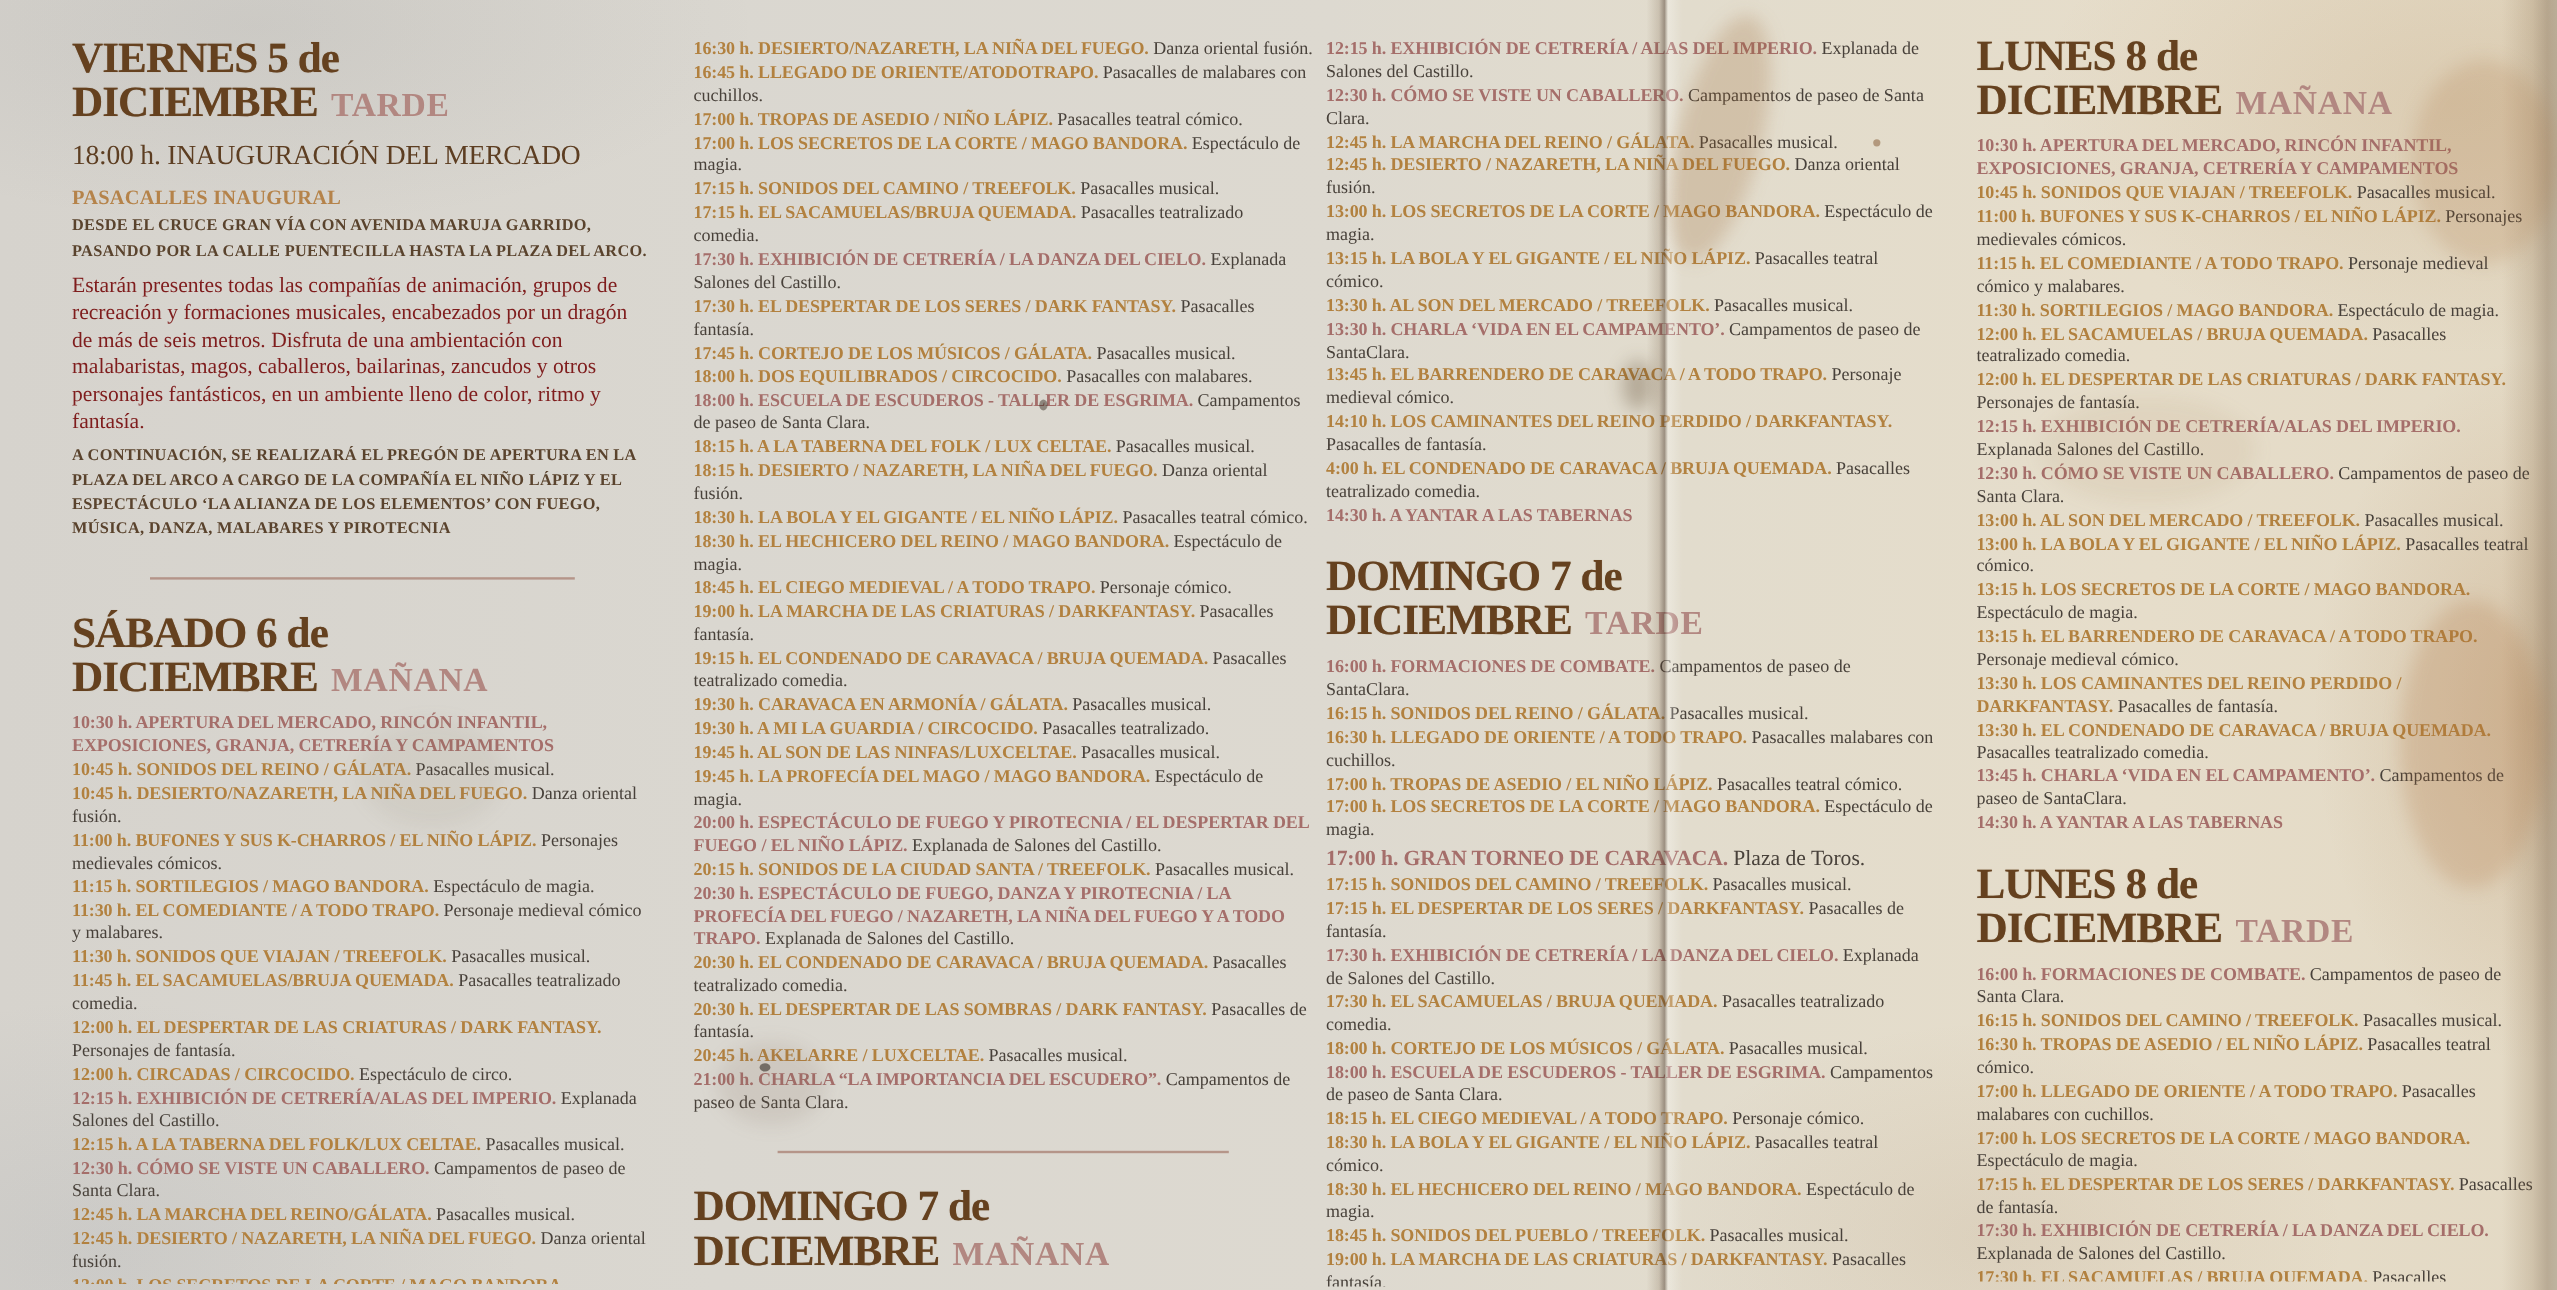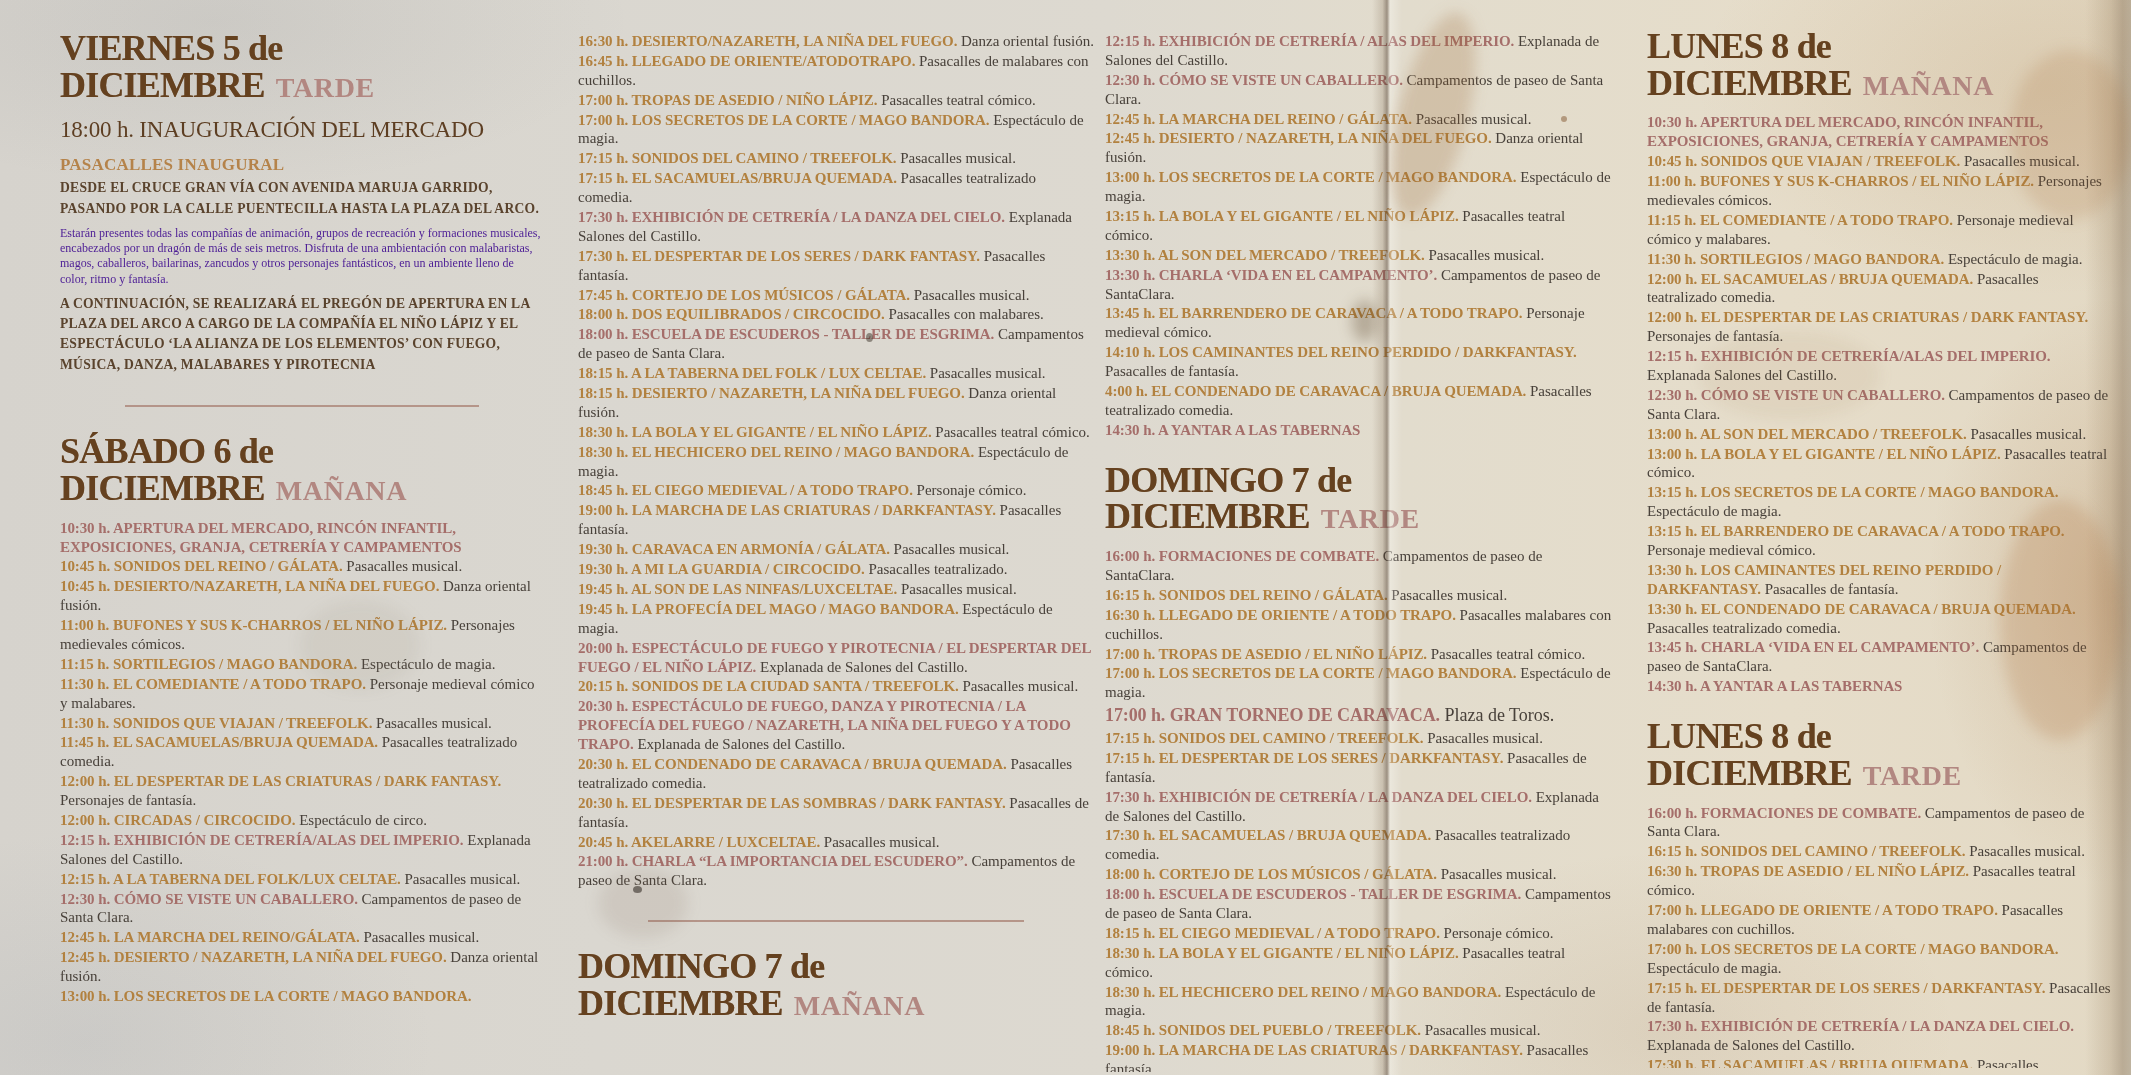--- a/index.html
+++ b/index.html
@@ -22,21 +22,21 @@
     font-weight:bold;font-size:36px;color:#65411f;letter-spacing:-0.8px;
     text-shadow:0 0 0.6px rgba(101,65,31,.55);
   }
   .head-suffix{
     font-weight:bold;font-size:28px;color:#b28781;letter-spacing:0.6px;margin-left:11px;
   }
   
   .inaug{font-weight:normal;font-size:23px;color:#5d3e22;margin:14px 0 12px 0;letter-spacing:-0.2px;}
   .mini{font-weight:bold;font-size:17px;color:#b5834a;margin:10px 0 3px 0;letter-spacing:0.2px;}
   .caps{font-weight:bold;font-size:13.6px;color:#5a432d;line-height:1.5;letter-spacing:0.25px;}
-  .para{font-size:12px;color:#4c1d95;line-height:1.26;margin:7px 0 7px 0;}
+  .para{font-size:18px;color:#7f1d1d;line-height:1.26;margin:7px 0 7px 0;}
   .pregon{margin-top:7px;}
   
   .divider{border:none;border-top:2px solid #a87f71;width:73%;margin:30px auto 26px auto;opacity:.75;}
   
   .events{margin:0;}
   .event{font-size:15px;line-height:1.26;margin:0 0 1px 0;}
   .event.big{font-size:18px;margin:2px 0 2px 0;}
   .evt-head{font-weight:bold;letter-spacing:-0.1px;}
   .tone-gold{color:#b2813f;}
   .tone-rose{color:#a56e6a;}
@@ -103,20 +103,21 @@
         <div class="event"><span class="evt-head tone-gold"><span class="evt-time">17:30 h.</span> <span class="evt-title">EL DESPERTAR DE LOS SERES / DARK FANTASY.</span></span> <span class="evt-desc">Pasacalles fantasía.</span></div>
         <div class="event"><span class="evt-head tone-gold"><span class="evt-time">17:45 h.</span> <span class="evt-title">CORTEJO DE LOS MÚSICOS / GÁLATA.</span></span> <span class="evt-desc">Pasacalles musical.</span></div>
         <div class="event"><span class="evt-head tone-gold"><span class="evt-time">18:00 h.</span> <span class="evt-title">DOS EQUILIBRADOS / CIRCOCIDO.</span></span> <span class="evt-desc">Pasacalles con malabares.</span></div>
         <div class="event"><span class="evt-head tone-rose"><span class="evt-time">18:00 h.</span> <span class="evt-title">ESCUELA DE ESCUDEROS - TALLER DE ESGRIMA.</span></span> <span class="evt-desc">Campamentos de paseo de Santa Clara.</span></div>
         <div class="event"><span class="evt-head tone-gold"><span class="evt-time">18:15 h.</span> <span class="evt-title">A LA TABERNA DEL FOLK / LUX CELTAE.</span></span> <span class="evt-desc">Pasacalles musical.</span></div>
         <div class="event"><span class="evt-head tone-gold"><span class="evt-time">18:15 h.</span> <span class="evt-title">DESIERTO / NAZARETH, LA NIÑA DEL FUEGO.</span></span> <span class="evt-desc">Danza oriental fusión.</span></div>
         <div class="event"><span class="evt-head tone-gold"><span class="evt-time">18:30 h.</span> <span class="evt-title">LA BOLA Y EL GIGANTE / EL NIÑO LÁPIZ.</span></span> <span class="evt-desc">Pasacalles teatral cómico.</span></div>
         <div class="event"><span class="evt-head tone-gold"><span class="evt-time">18:30 h.</span> <span class="evt-title">EL HECHICERO DEL REINO / MAGO BANDORA.</span></span> <span class="evt-desc">Espectáculo de magia.</span></div>
         <div class="event"><span class="evt-head tone-gold"><span class="evt-time">18:45 h.</span> <span class="evt-title">EL CIEGO MEDIEVAL / A TODO TRAPO.</span></span> <span class="evt-desc">Personaje cómico.</span></div>
         <div class="event"><span class="evt-head tone-gold"><span class="evt-time">19:00 h.</span> <span class="evt-title">LA MARCHA DE LAS CRIATURAS / DARKFANTASY.</span></span> <span class="evt-desc">Pasacalles fantasía.</span></div>
+        <div class="event"><span class="evt-head tone-gold"><span class="evt-time">19:15 h.</span> <span class="evt-title">EL CONDENADO DE CARAVACA / BRUJA QUEMADA.</span></span> <span class="evt-desc">Pasacalles teatralizado comedia.</span></div>
         <div class="event"><span class="evt-head tone-gold"><span class="evt-time">19:30 h.</span> <span class="evt-title">CARAVACA EN ARMONÍA / GÁLATA.</span></span> <span class="evt-desc">Pasacalles musical.</span></div>
         <div class="event"><span class="evt-head tone-gold"><span class="evt-time">19:30 h.</span> <span class="evt-title">A MI LA GUARDIA / CIRCOCIDO.</span></span> <span class="evt-desc">Pasacalles teatralizado.</span></div>
         <div class="event"><span class="evt-head tone-gold"><span class="evt-time">19:45 h.</span> <span class="evt-title">AL SON DE LAS NINFAS/LUXCELTAE.</span></span> <span class="evt-desc">Pasacalles musical.</span></div>
         <div class="event"><span class="evt-head tone-gold"><span class="evt-time">19:45 h.</span> <span class="evt-title">LA PROFECÍA DEL MAGO / MAGO BANDORA.</span></span> <span class="evt-desc">Espectáculo de magia.</span></div>
         <div class="event"><span class="evt-head tone-rose"><span class="evt-time">20:00 h.</span> <span class="evt-title">ESPECTÁCULO DE FUEGO Y PIROTECNIA / EL DESPERTAR DEL FUEGO / EL NIÑO LÁPIZ.</span></span> <span class="evt-desc">Explanada de Salones del Castillo.</span></div>
         <div class="event"><span class="evt-head tone-gold"><span class="evt-time">20:15 h.</span> <span class="evt-title">SONIDOS DE LA CIUDAD SANTA / TREEFOLK.</span></span> <span class="evt-desc">Pasacalles musical.</span></div>
         <div class="event"><span class="evt-head tone-rose"><span class="evt-time">20:30 h.</span> <span class="evt-title">ESPECTÁCULO DE FUEGO, DANZA Y PIROTECNIA / LA PROFECÍA DEL FUEGO / NAZARETH, LA NIÑA DEL FUEGO Y A TODO TRAPO.</span></span> <span class="evt-desc">Explanada de Salones del Castillo.</span></div>
         <div class="event"><span class="evt-head tone-gold"><span class="evt-time">20:30 h.</span> <span class="evt-title">EL CONDENADO DE CARAVACA / BRUJA QUEMADA.</span></span> <span class="evt-desc">Pasacalles teatralizado comedia.</span></div>
         <div class="event"><span class="evt-head tone-gold"><span class="evt-time">20:30 h.</span> <span class="evt-title">EL DESPERTAR DE LAS SOMBRAS / DARK FANTASY.</span></span> <span class="evt-desc">Pasacalles de fantasía.</span></div>
         <div class="event"><span class="evt-head tone-gold"><span class="evt-time">20:45 h.</span> <span class="evt-title">AKELARRE / LUXCELTAE.</span></span> <span class="evt-desc">Pasacalles musical.</span></div>

